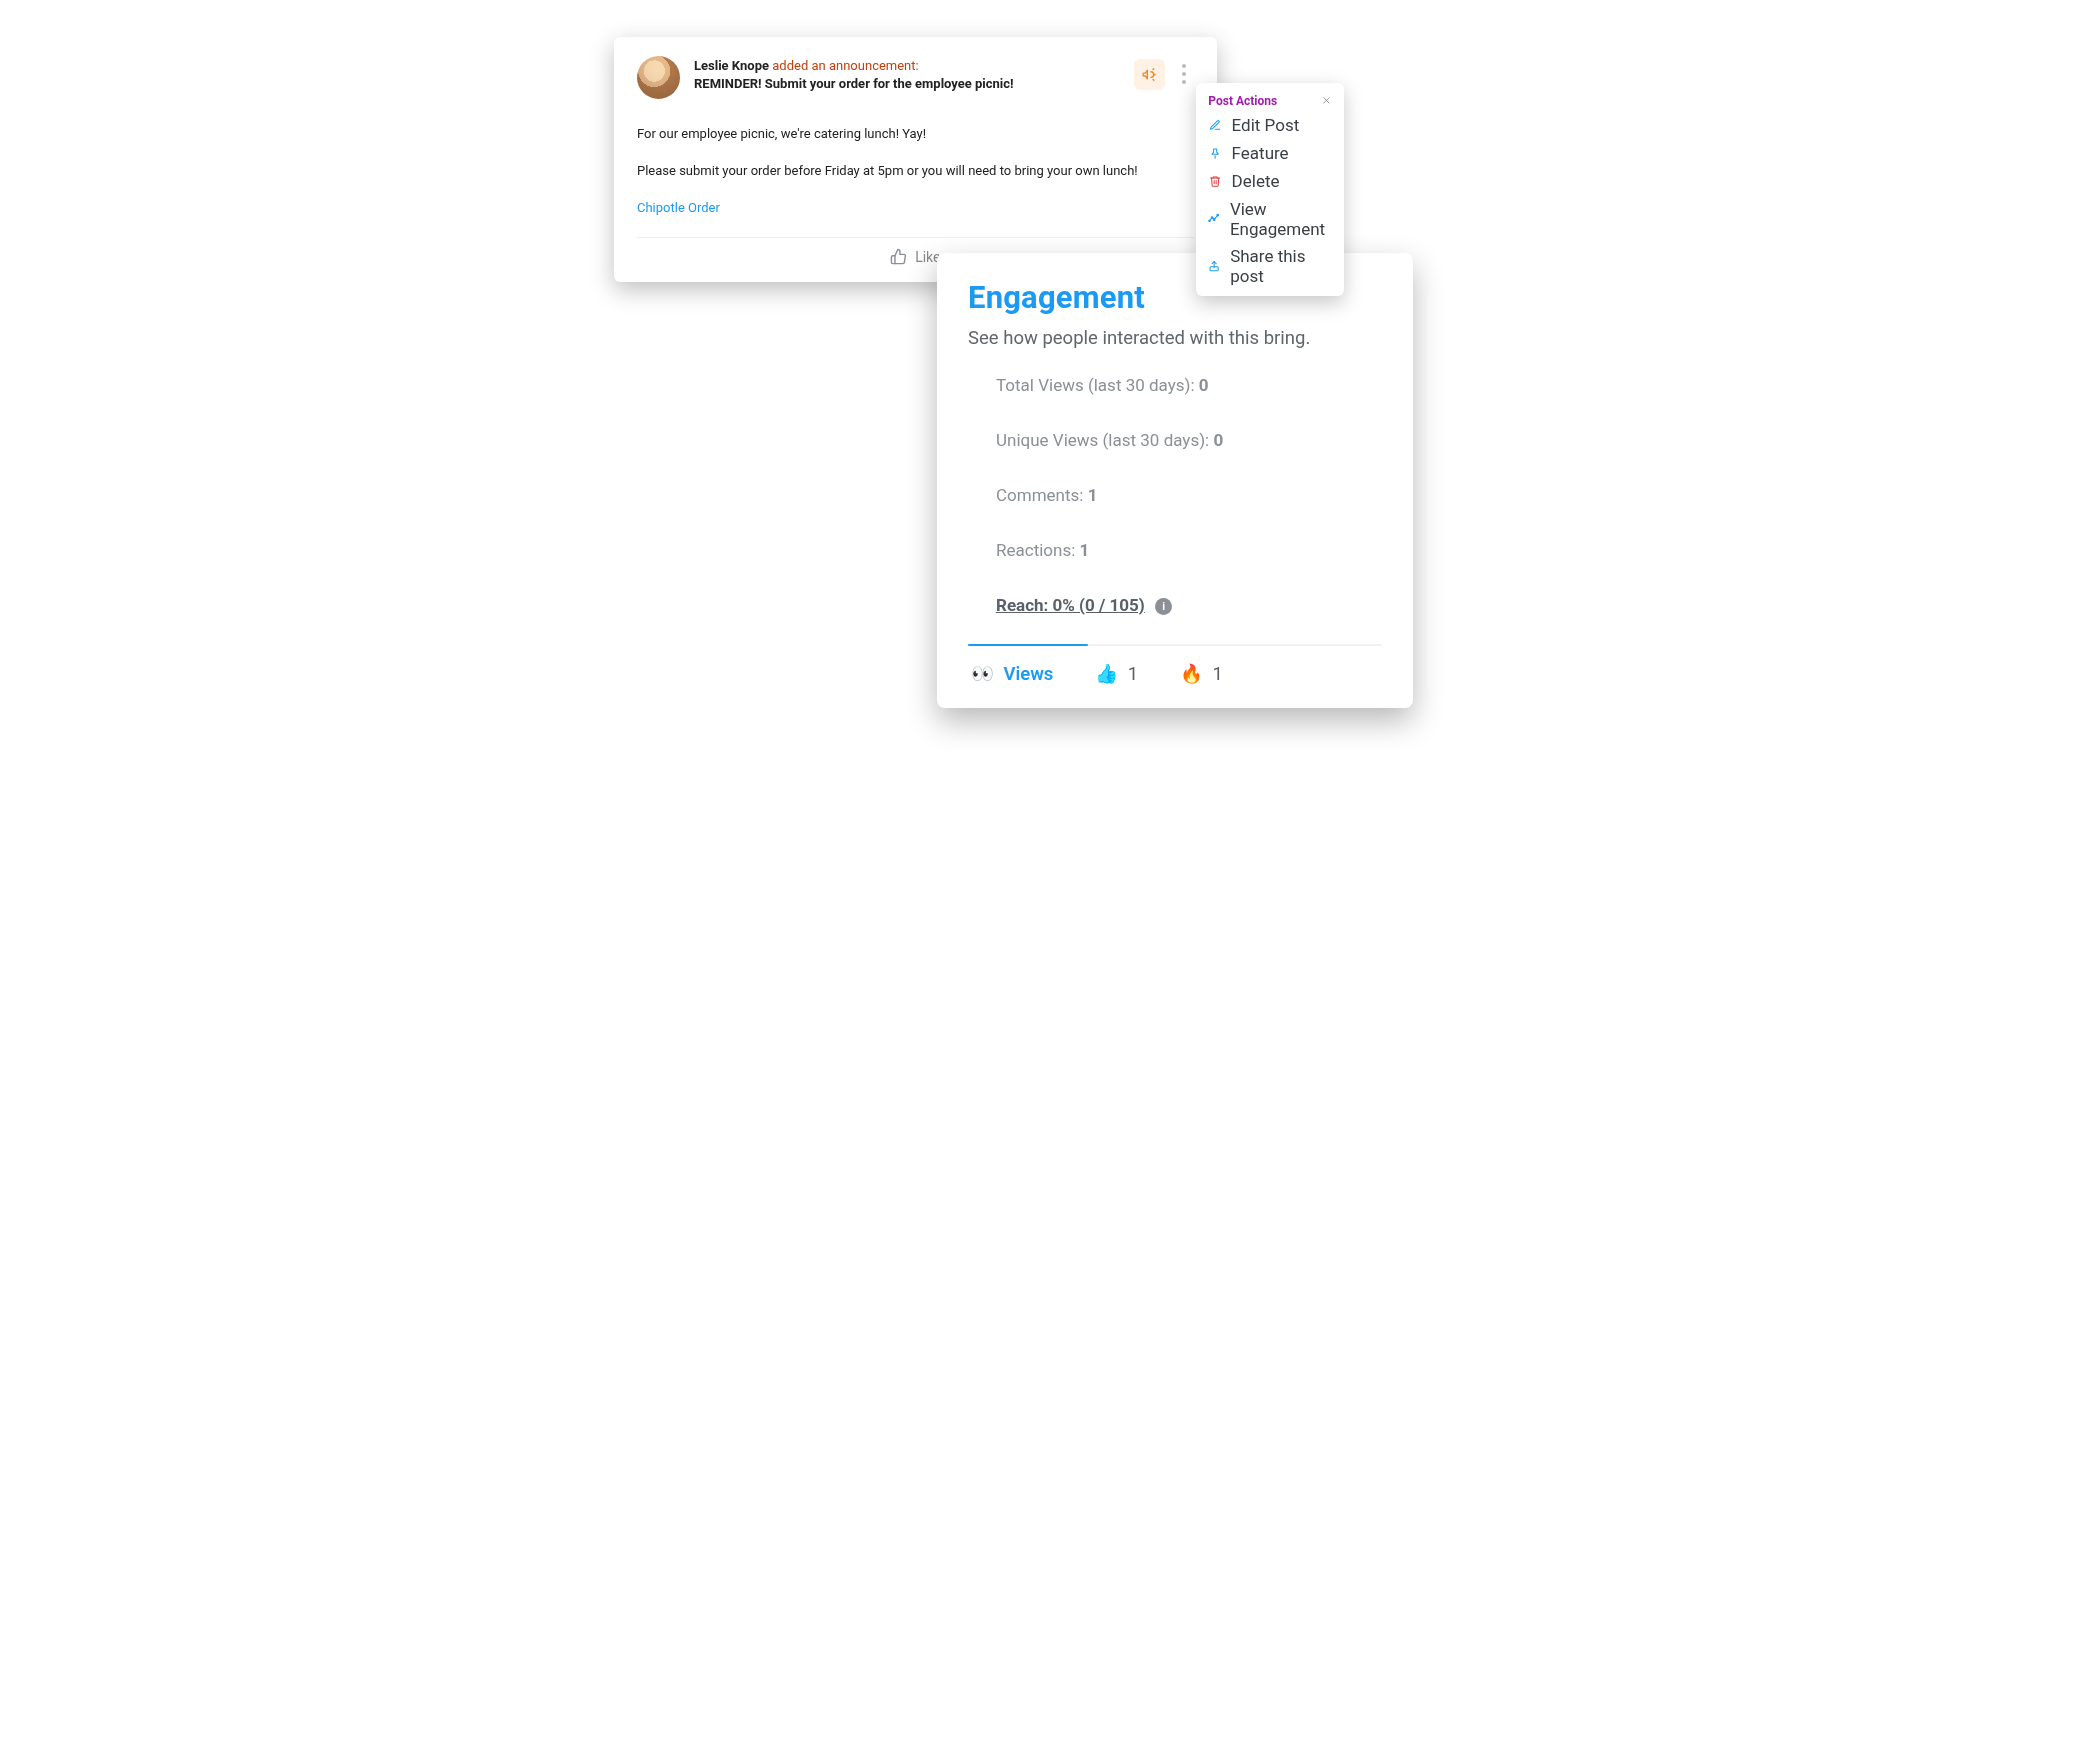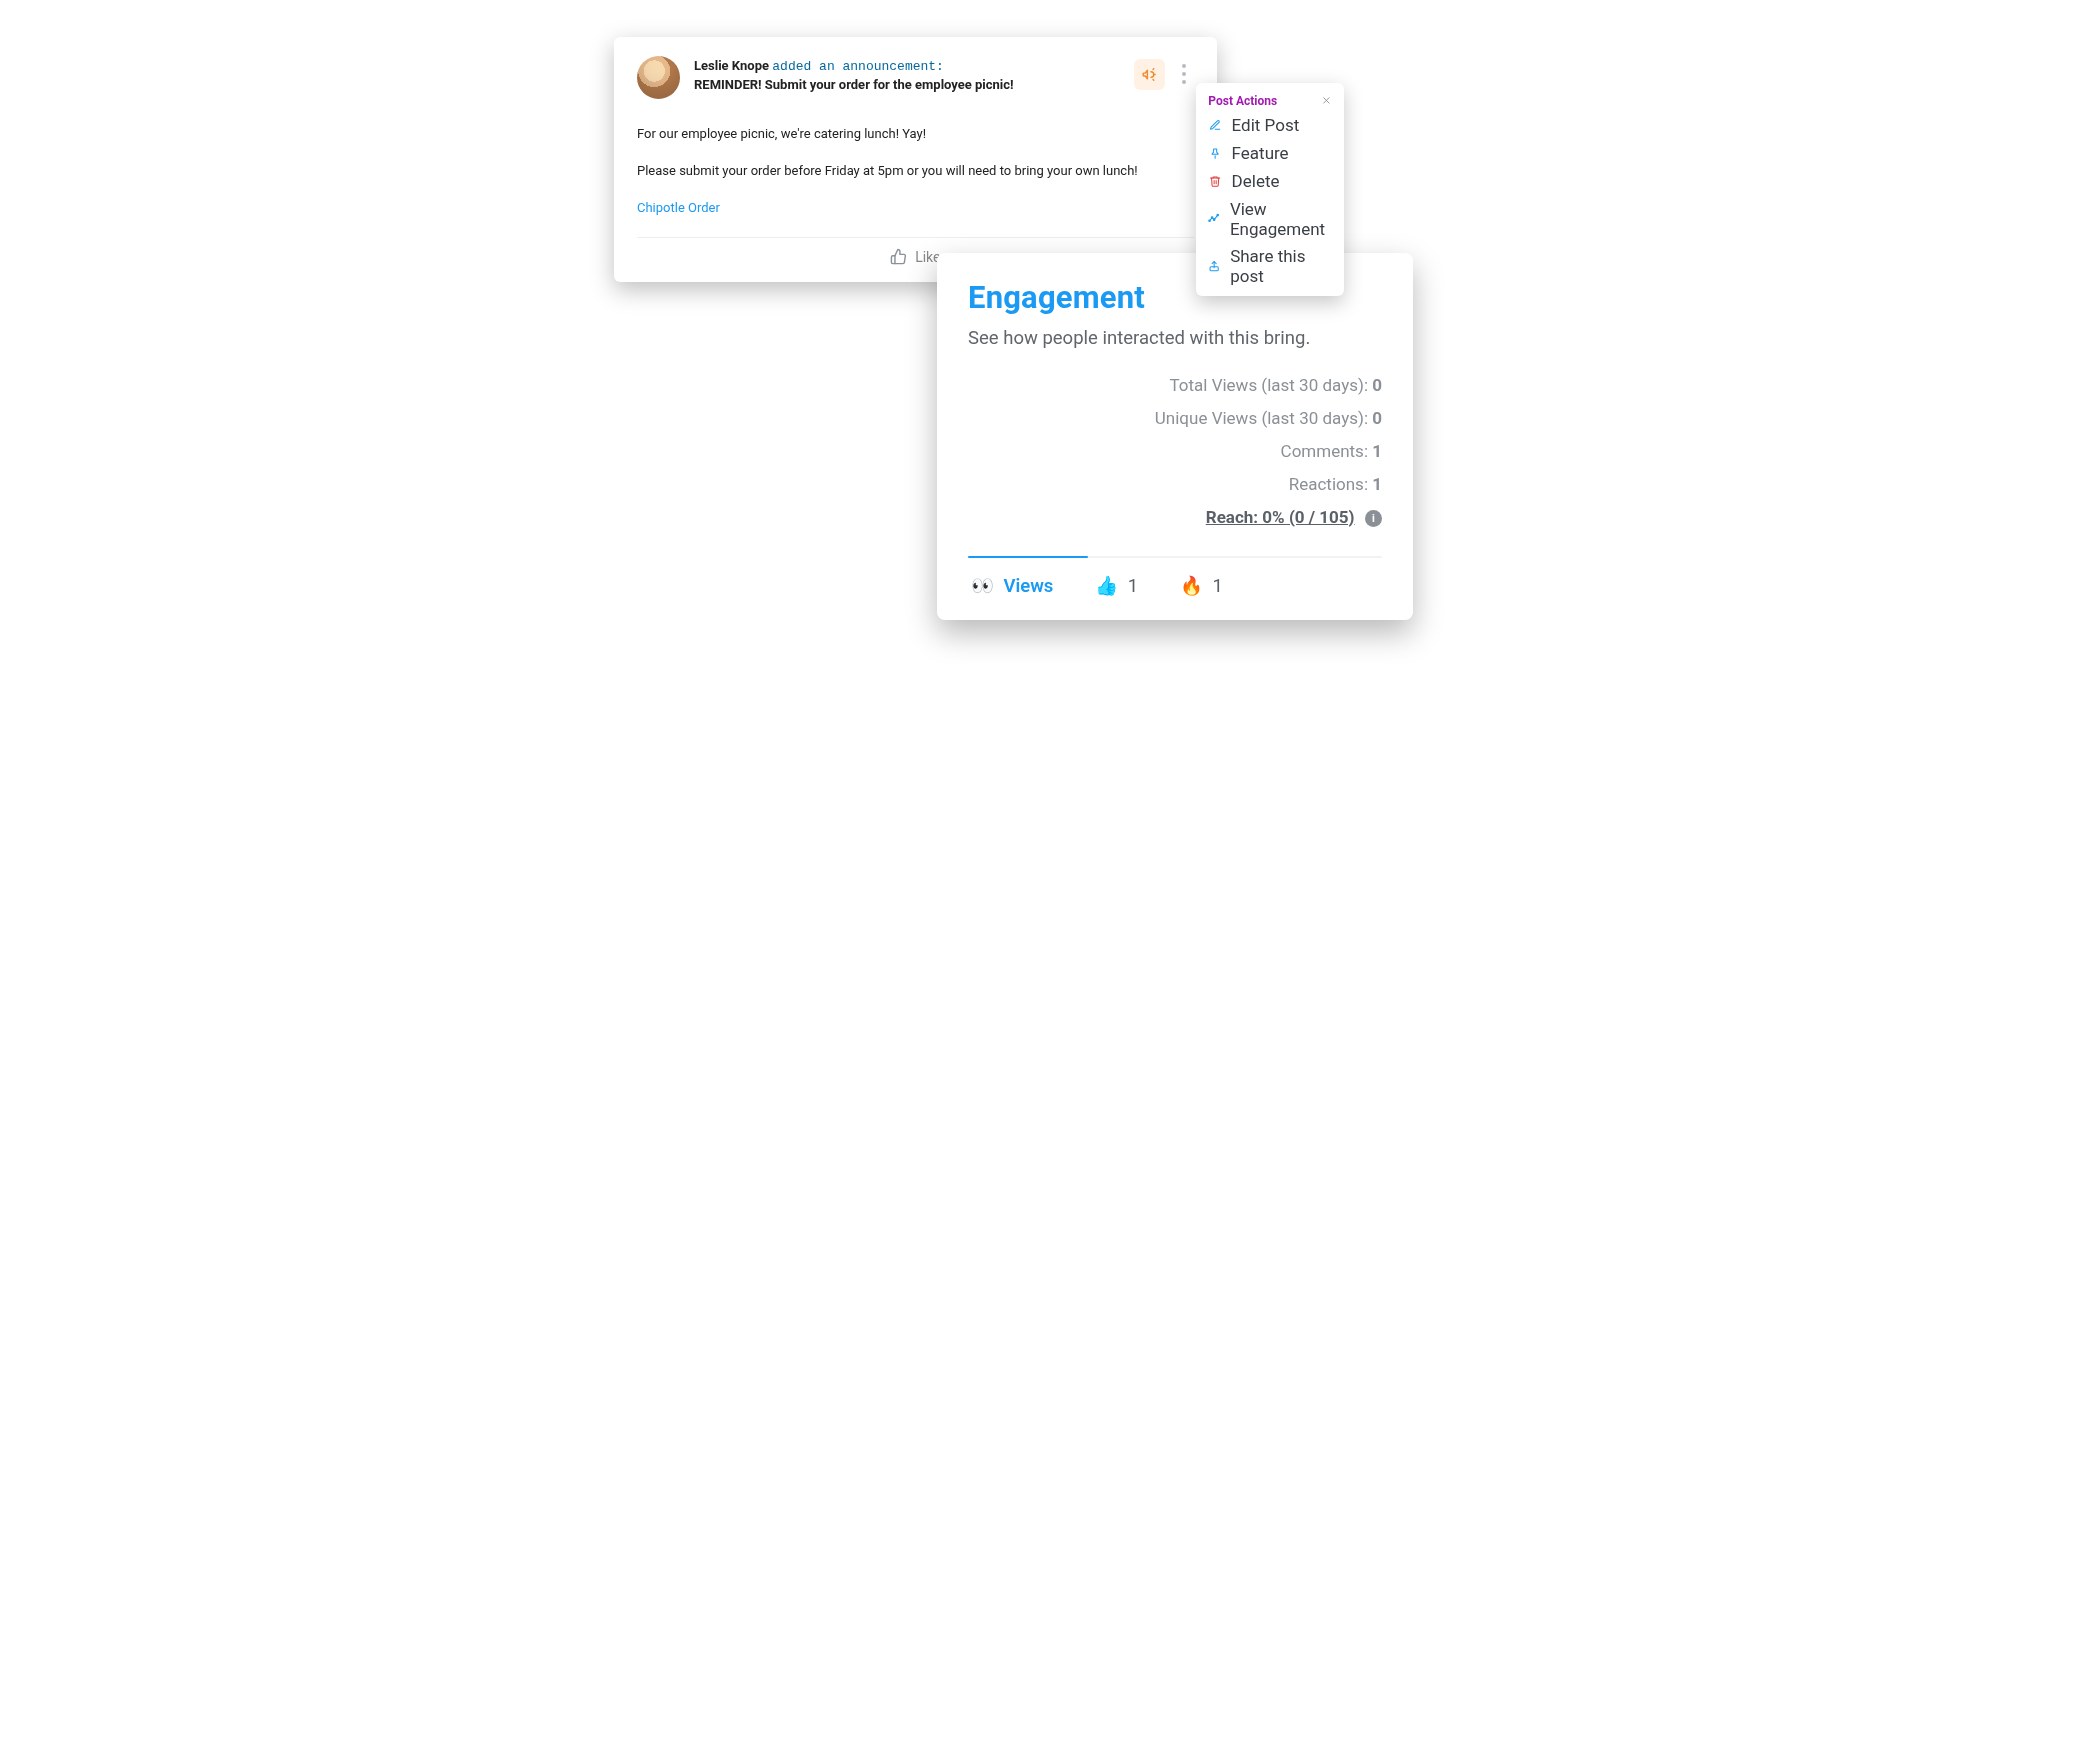--- a/index.html
+++ b/index.html
@@ -37,21 +37,21 @@
     background: radial-gradient(circle at 40% 35%, #f7d9b0 0 28%, #e7b98b 28% 42%, #b47a4c 42% 100%);
     background-color:#d9a06a;
     flex: 0 0 43px;
     overflow:hidden;
     position:relative;
   }
   .avatar::after{content:"";position:absolute;inset:0;border-radius:50%;box-shadow:inset 0 -10.8px 15.4px rgba(0,0,0,.15);}
   .post-title-block { flex: 1 1 auto; padding-top:1.5px; }
   .post-author { font-size: 13px; line-height: 1.35; color:#222; }
   .post-author .name { font-weight:700; }
-  .post-author .verb { color:#0369a1; font-weight:400;font-family:Liberation Mono, monospace; }
+  .post-author .verb { color:#c2410c; font-weight:400; }
   .post-subject { font-weight:700; font-size:13px; color:#222; margin-top:1.5px;}
   .post-head-icons { display:flex; align-items:center; gap:9.3px; padding-top:3.1px; }
   .megaphone-badge {
     width:31px;height:31px;border-radius:6.2px;background:#FFF1E4;display:flex;align-items:center;justify-content:center;
   }
   .kebab { width:20px; display:flex; flex-direction:column; align-items:center; gap:3.9px; cursor:pointer; padding:4.6px 0;}
   .kebab span{width:3.9px;height:3.9px;background:#b7bcc2;border-radius:50%;}
 
   .post-body { margin-top:26px; font-size:13px; line-height:1.45; color:#222; }
   .post-body p{ margin-bottom:18.5px;}
@@ -87,21 +87,21 @@
     top:253px; left:355px;
     width:476px;
     background:#fff;
     border-radius:7.7px;
     box-shadow:0 12.3px 31px rgba(0,0,0,.28);
     padding:26px 31px 23px;
     z-index:2;
   }
   .panel h1{ font-size:31px; font-weight:700; color:#1a9af2; letter-spacing:0.2px; margin-bottom:10.8px;}
   .panel .lead{ font-size:18.5px; color:#60666c; margin-bottom:26px;}
-  .stats{ padding-left:28px; display:flex; flex-direction:column; gap:13px;text-align:right; }
+  .stats{ padding-left:28px; display:flex; flex-direction:column; gap:35px; }
   .stat{ font-size:17px; color:#8b9096; }
   .stat .val{ font-weight:700; }
   .stat.bold{ color:#5a6067; font-weight:700;}
   .stat.bold .label{font-weight:700;text-decoration:underline;}
   .info-dot{display:inline-flex;width:17px;height:17px;border-radius:50%;background:#8b9096;color:#fff;align-items:center;justify-content:center;font-size:10.8px;font-weight:700;margin-left:6.2px;vertical-align:middle;}
 
   .tab-underline{ position:relative; height:2.3px; background:#f0f2f4; border-radius:1.5px; margin-top:29px;}
   .tab-underline .ind{position:absolute;left:0;top:0;height:2.3px;width:120px;background:#1a9af2;border-radius:1.5px;}
 
   .tabs{ display:flex; align-items:center; gap:42px; padding:17px 3.1px 0; }

